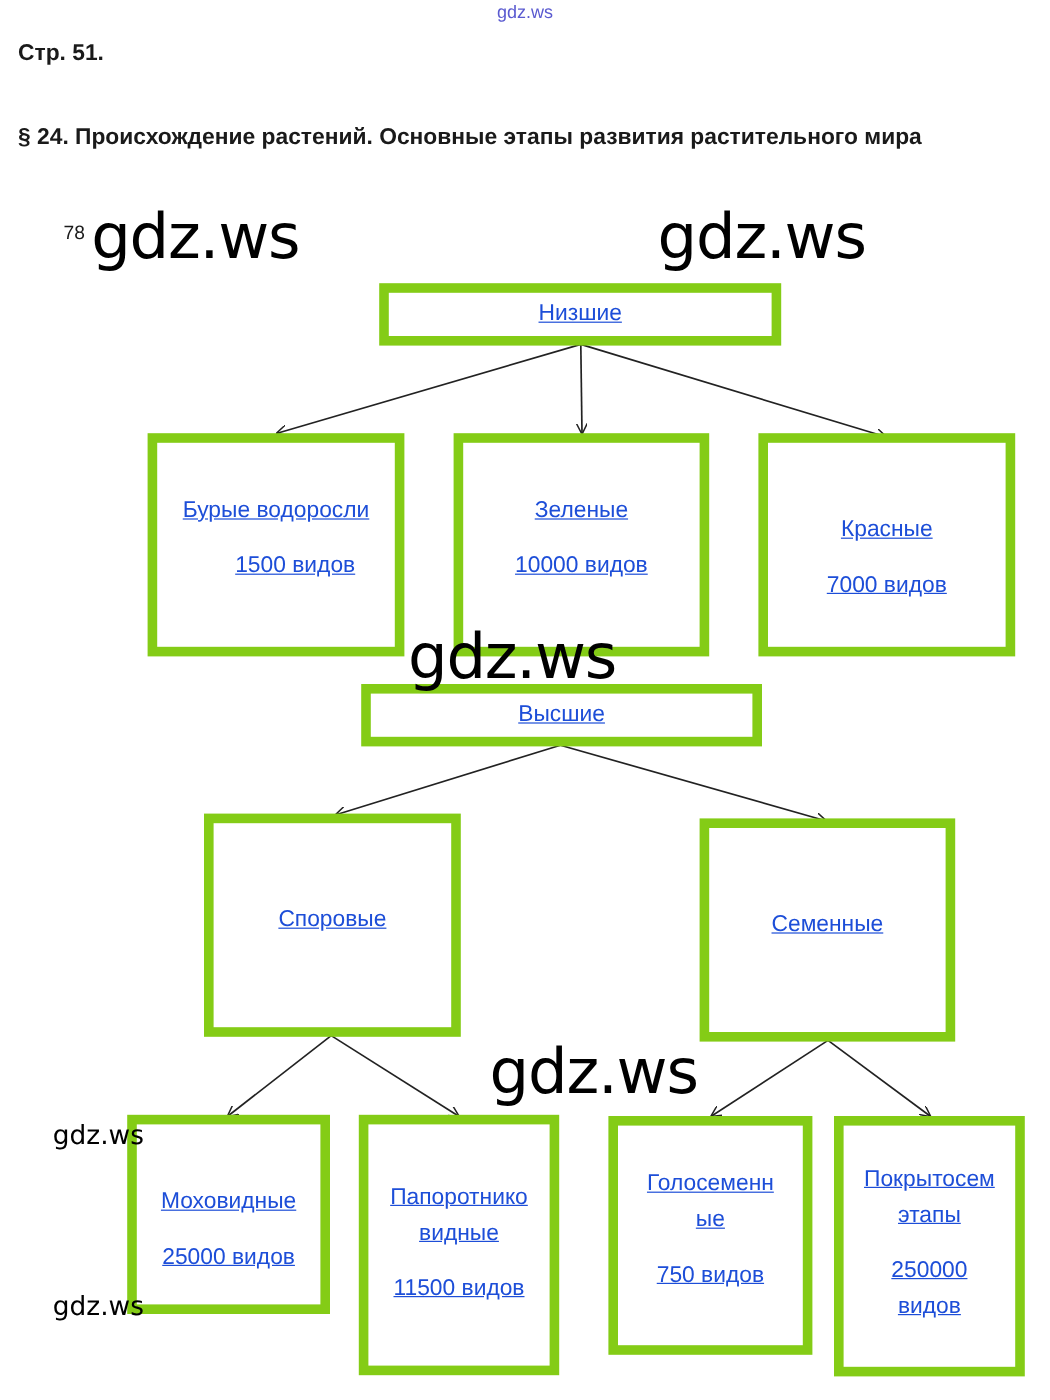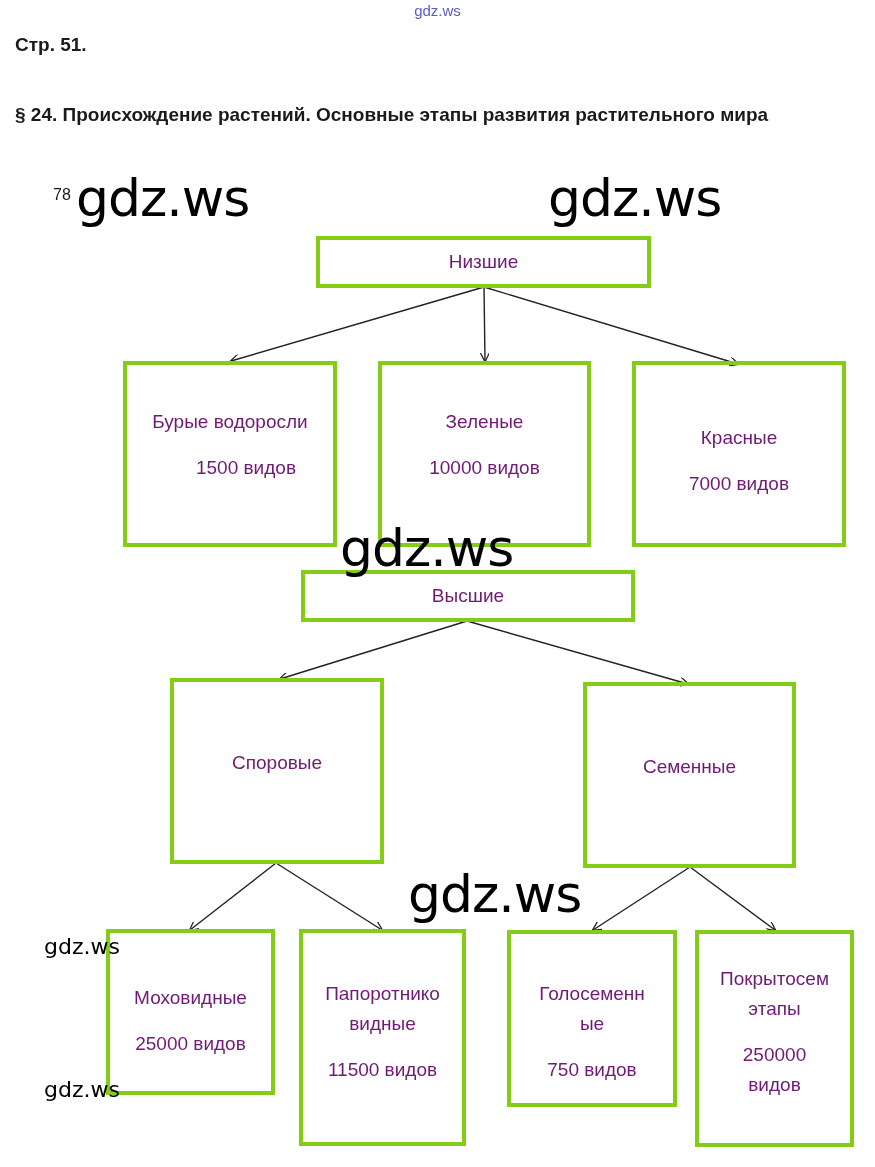--- a/index.html
+++ b/index.html
@@ -10,24 +10,24 @@
                font-size: 15px; color: #5a5ad0; }
   .page-ref { left: 15px; top: 34px; font-size: 19px; font-weight: bold; }
   .section-title { left: 15px; top: 96px; width: 840px; font-size: 19px;
                    font-weight: bold; line-height: 38px; }
   .fig-num { left: 53px; top: 186px; font-size: 16px; }
   .wm { font-family: "DejaVu Sans", sans-serif; color: #000; font-weight: normal;
         letter-spacing: -1px; white-space: nowrap; z-index: 5; }
   .wm-big { font-size: 52px; }
   .wm-small { font-size: 22px; letter-spacing: 0; }
   svg.links { position: absolute; left: 0; top: 0; z-index: 1; }
-  .box { position: absolute; border: 4px solid #84cc16; background: transparent;
+  .box { position: absolute; border: 8px solid #84cc16; background: transparent;
          box-sizing: border-box; display: flex; flex-direction: column;
          align-items: center; text-align: center; font-size: 19px;
-         color: #701a75; z-index: 2; }
+         color: #1d4ed8; z-index: 2; text-decoration: underline; }
   .box .l { display: block; }
   .hdr { justify-content: center; }
 </style>
 </head>
 <body>
 
 <div class="abs site-mark">gdz.ws</div>
 <div class="abs page-ref">Стр. 51.</div>
 <div class="abs section-title">§ 24. Происхождение растений. Основные этапы развития растительного мира</div>
 <div class="abs fig-num">78</div>
@@ -89,21 +89,21 @@
 <div class="box" style="left:106px; top:929px; width:169px; height:166px; padding-top:54px;">
   <span class="l">Моховидные</span>
   <span class="l" style="margin-top:24px;">25000 видов</span>
 </div>
 <div class="box" style="left:299px; top:929px; width:167px; height:217px; padding-top:46px; line-height:30px;">
   <span class="l">Папоротнико</span>
   <span class="l">видные</span>
   <span class="l" style="margin-top:16px;">11500 видов</span>
 </div>
 
-<div class="box" style="left:507px; top:930px; width:170px; height:177px; padding-top:45px; line-height:30px;">
+<div class="box" style="left:507px; top:930px; width:170px; height:199px; padding-top:34px; line-height:30px;">
   <span class="l">Голосеменн</span>
   <span class="l">ые</span>
   <span class="l" style="margin-top:16px;">750 видов</span>
 </div>
 <div class="box" style="left:695px; top:930px; width:159px; height:217px; padding-top:30px; line-height:30px;">
   <span class="l">Покрытосем</span>
   <span class="l">этапы</span>
   <span class="l" style="margin-top:16px;">250000</span>
   <span class="l">видов</span>
 </div>

